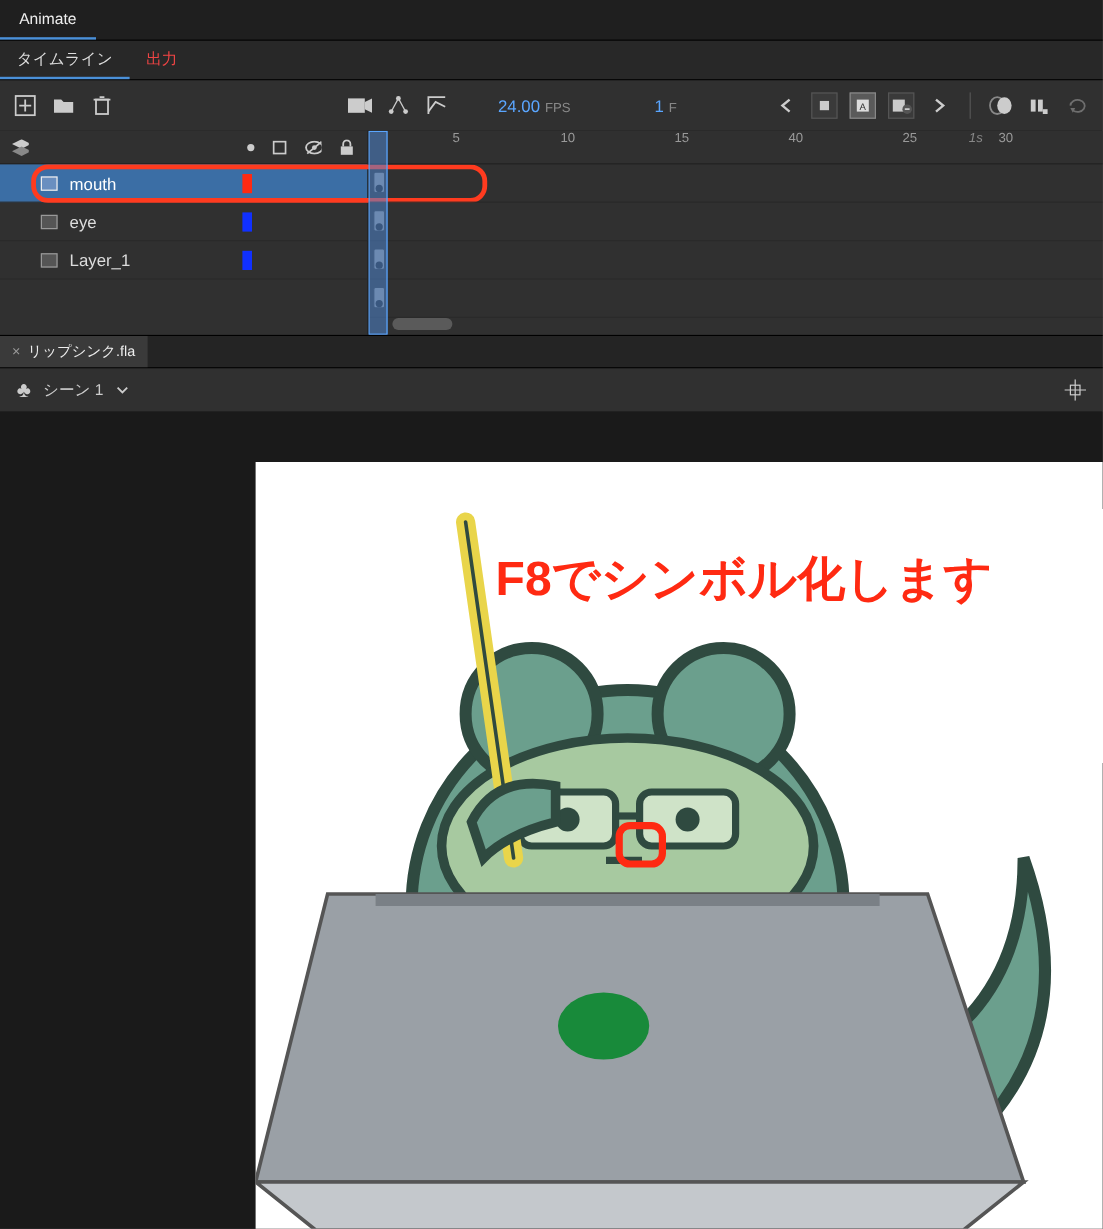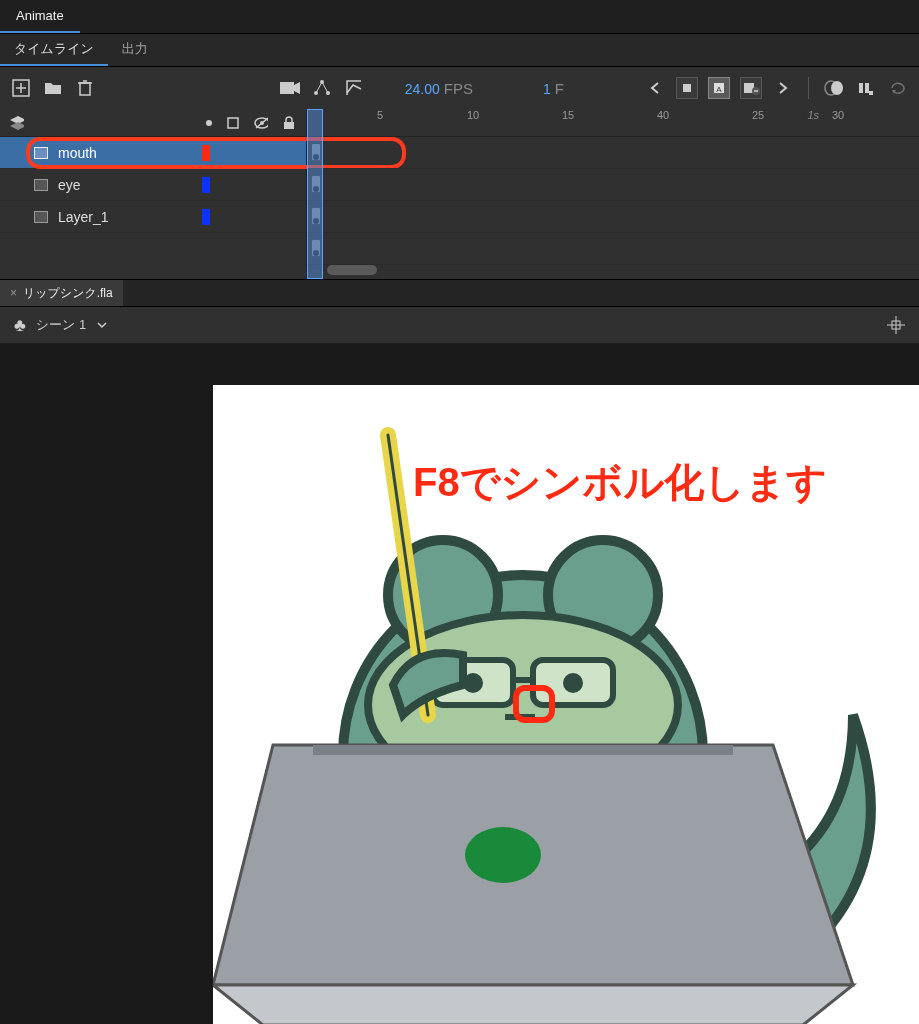--- a/index.html
+++ b/index.html
@@ -12,33 +12,33 @@
     font-size: 13px;
     overflow: hidden;
   }
 
   
   .app-tabs { display:flex; background:#1f1f1f; border-bottom:1px solid #000; }
   .app-tab { padding:8px 16px; border-bottom:2px solid #4a90d9; color:#eee; }
 
   
   .panel-tabs { display:flex; background:#282828; border-bottom:1px solid #000;font-family:Liberation Mono, monospace; }
-  .panel-tab { padding:6px 14px; color:#a3a3a3; cursor:pointer; }
+  .panel-tab { padding:6px 14px; color:#ef4444; cursor:pointer; }
   .panel-tab.active { color:#ddd; border-bottom:2px solid #4a90d9; }
 
   
   .toolbar {
     display:flex; align-items:center; background:#303030;
     height:42px; padding:0 10px; gap:10px;
   }
   .toolbar .spacer { flex:1; }
   .tl-icon { width:22px; height:22px; display:flex; align-items:center; justify-content:center; color:#ccc; cursor:pointer; }
   .fps-group { display:flex; align-items:baseline; gap:4px; margin:0 30px; }
   .fps-val { color:#5aa6ff; font-size:14px; }
-  .fps-lbl { color:#888; font-size:15px; }
+  .fps-lbl { color:#888; font-size:11px; }
   .btn-box { width:22px; height:22px; background:#3a3a3a; border:1px solid #555; display:flex; align-items:center; justify-content:center; }
   .btn-box.active { background:#5a5a5a; border-color:#888; }
   .vbar { width:1px; height:22px; background:#555; margin:0 4px; }
 
   
   .timeline { display:flex; background:#303030; height:170px; position:relative; }
   .layers-col { width:307px; border-right:1px solid #222; }
   .layer-head {
     display:flex; align-items:center; height:28px;
     background:#303030; border-bottom:1px solid #222;

